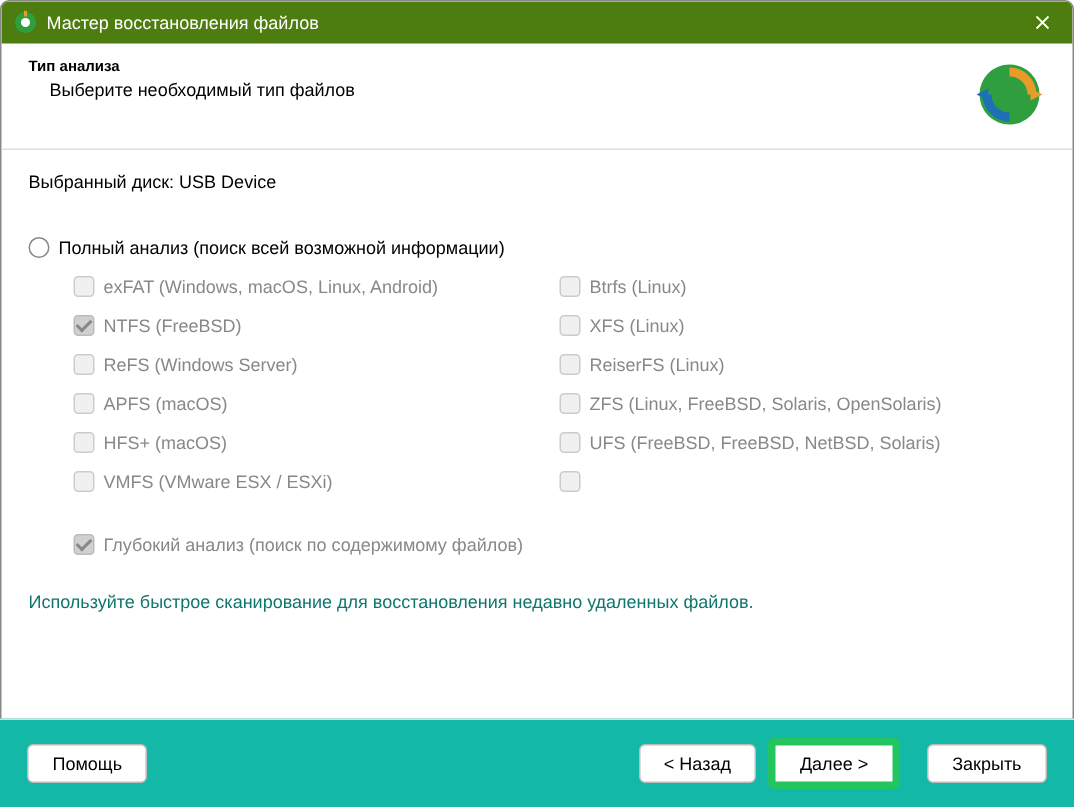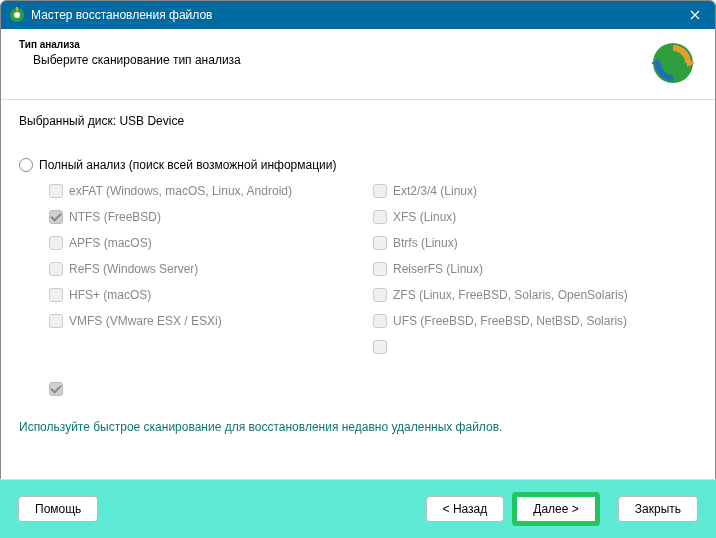--- a/index.html
+++ b/index.html
@@ -1,17 +1,17 @@
 <!DOCTYPE html>
 <html><head>
 <meta charset="utf-8">
 <style>
 * { box-sizing: border-box; margin: 0; padding: 0; }
 body { font-family: "Segoe UI", Tahoma, sans-serif; font-size: 12px; background: #fff; width: 716px; height: 538px; overflow: hidden; border: 1px solid #888; border-radius: 6px; }
-.titlebar { background: #0369a1; color: #fff; height: 28px; display: flex; align-items: center; padding: 0 0 0 8px; }
+.titlebar { background: #4d7c0f; color: #fff; height: 28px; display: flex; align-items: center; padding: 0 0 0 8px; }
 .titlebar-icon { width: 16px; height: 16px; margin-right: 6px; display: inline-flex; align-items: center; justify-content: center; }
 .titlebar-text { flex: 1; font-size: 12px; }
 .titlebar-close { width: 40px; height: 28px; display: flex; align-items: center; justify-content: center; cursor: pointer; }
 .header { padding: 10px 18px 12px 18px; border-bottom: 1px solid #ddd; display: flex; align-items: flex-start; }
 .header-text { flex: 1; }
 .header-title { font-weight: bold; font-size: 10px; color: #000; margin-bottom: 3px; }
 .header-sub { font-size: 12px; color: #000; padding-left: 14px; }
 .header-icon { width: 48px; height: 48px; margin-left: 10px; }
 .content { padding: 14px 18px 0 18px; }
 .selected-disk { font-size: 12px; color: #000; margin-bottom: 20px; }
@@ -24,21 +24,21 @@
 .fs-grid { display: flex; padding-left: 30px; margin-top: -4px; margin-bottom: 18px; }
 .fs-col { flex: 1; }
 .fs-item { display: flex; align-items: center; margin-bottom: 8px; height: 18px; }
 .chk { width: 14px; height: 14px; border: 1px solid #bbb; border-radius: 3px; margin-right: 6px; flex-shrink: 0; background: #fff; position: relative; }
 .chk.disabled { background: #f0f0f0; border-color: #ccc; }
 .chk.checked.disabled { background: #d0d0d0; border-color: #bbb; }
 .chk.checked.disabled::after { content: ""; position: absolute; left: 3px; top: 0px; width: 4px; height: 8px; border: solid #888; border-width: 0 2px 2px 0; transform: rotate(45deg); }
 .fs-label { font-size: 12px; color: #888; }
 .deep-row { display: flex; align-items: center; padding-left: 30px; margin-bottom: 24px; }
 .hint { font-size: 12px; color: #0f766e; padding: 0 18px; margin-bottom: 20px; }
-.footer { border-top: 1px solid #ddd; padding: 12px 18px; display: flex; align-items: center; position: absolute; bottom: 0; left: 0; right: 0; background: #5eead4; }
+.footer { border-top: 1px solid #ddd; padding: 12px 18px; display: flex; align-items: center; position: absolute; bottom: 0; left: 0; right: 0; background: #14b8a6; }
 .btn { border: 1px solid #bbb; background: #fff; border-radius: 4px; padding: 5px 16px; font-size: 12px; cursor: pointer; min-width: 78px; text-align: center; font-family: inherit; }
 .btn.primary { border: 5px solid #22c55e; }
 .footer-spacer { flex: 1; }
 .footer .btn + .btn { margin-left: 8px; }
 </style>
 </head>
 <body>
 
 <div class="titlebar">
   <span class="titlebar-icon">
@@ -52,21 +52,21 @@
   <div class="titlebar-close">
     <svg width="10" height="10" viewBox="0 0 10 10">
         <path d="M1 1 L9 9 M9 1 L1 9" stroke="#fff" stroke-width="1.2"></path>
       </svg>
   </div>
 </div>
 
 <div class="header">
   <div class="header-text">
     <div class="header-title">Тип анализа</div>
-    <div class="header-sub">Выберите сканирование тип анализа</div>
+    <div class="header-sub">Выберите необходимый тип файлов</div>
   </div>
   <div class="header-icon">
     <svg width="48" height="48" viewBox="0 0 48 48">
       <circle cx="24" cy="24" r="20" fill="#2e9e3f"></circle>
       <path d="M24 6 A18 18 0 0 1 42 24 L36 24 A12 12 0 0 0 24 12 Z" fill="#e89b2b"></path>
       <path d="M24 42 A18 18 0 0 1 6 24 L12 24 A12 12 0 0 0 24 36 Z" fill="#1e6fb8"></path>
       <polygon points="38,20 46,24 38,28" fill="#e89b2b"></polygon>
       <polygon points="10,28 2,24 10,20" fill="#1e6fb8"></polygon>
     </svg>
   </div>
@@ -91,47 +91,43 @@
       <div class="fs-item">
           <span class="chk disabled"></span>
           <span class="fs-label">exFAT (Windows, macOS, Linux, Android)</span>
         </div>
       <div class="fs-item">
           <span class="chk checked disabled"></span>
           <span class="fs-label">NTFS (FreeBSD)</span>
         </div>
       <div class="fs-item">
           <span class="chk disabled"></span>
-          <span class="fs-label">APFS (macOS)</span>
+          <span class="fs-label">ReFS (Windows Server)</span>
         </div>
       <div class="fs-item">
           <span class="chk disabled"></span>
-          <span class="fs-label">ReFS (Windows Server)</span>
+          <span class="fs-label">APFS (macOS)</span>
         </div>
       <div class="fs-item">
           <span class="chk disabled"></span>
           <span class="fs-label">HFS+ (macOS)</span>
         </div>
       <div class="fs-item">
           <span class="chk disabled"></span>
           <span class="fs-label">VMFS (VMware ESX / ESXi)</span>
         </div>
     </div>
     <div class="fs-col">
       <div class="fs-item">
           <span class="chk disabled"></span>
-          <span class="fs-label">Ext2/3/4 (Linux)</span>
+          <span class="fs-label">Btrfs (Linux)</span>
         </div>
       <div class="fs-item">
           <span class="chk disabled"></span>
           <span class="fs-label">XFS (Linux)</span>
-        </div>
-      <div class="fs-item">
-          <span class="chk disabled"></span>
-          <span class="fs-label">Btrfs (Linux)</span>
         </div>
       <div class="fs-item">
           <span class="chk disabled"></span>
           <span class="fs-label">ReiserFS (Linux)</span>
         </div>
       <div class="fs-item">
           <span class="chk disabled"></span>
           <span class="fs-label">ZFS (Linux, FreeBSD, Solaris, OpenSolaris)</span>
         </div>
       <div class="fs-item">
@@ -139,20 +135,21 @@
           <span class="fs-label">UFS (FreeBSD, FreeBSD, NetBSD, Solaris)</span>
         </div>
       <div class="fs-item">
           <span class="chk disabled"></span>
         </div>
     </div>
   </div>
 
   <div class="deep-row">
     <span class="chk checked disabled"></span>
+    <span class="fs-label">Глубокий анализ (поиск по содержимому файлов)</span>
   </div>
 </div>
 
 <div class="hint">Используйте быстрое сканирование для восстановления недавно удаленных файлов.</div>
 
 <div class="footer">
   <button class="btn">Помощь</button>
   <div class="footer-spacer"></div>
   <button class="btn">&lt; Назад</button>
   <button class="btn primary">Далее &gt;</button>

